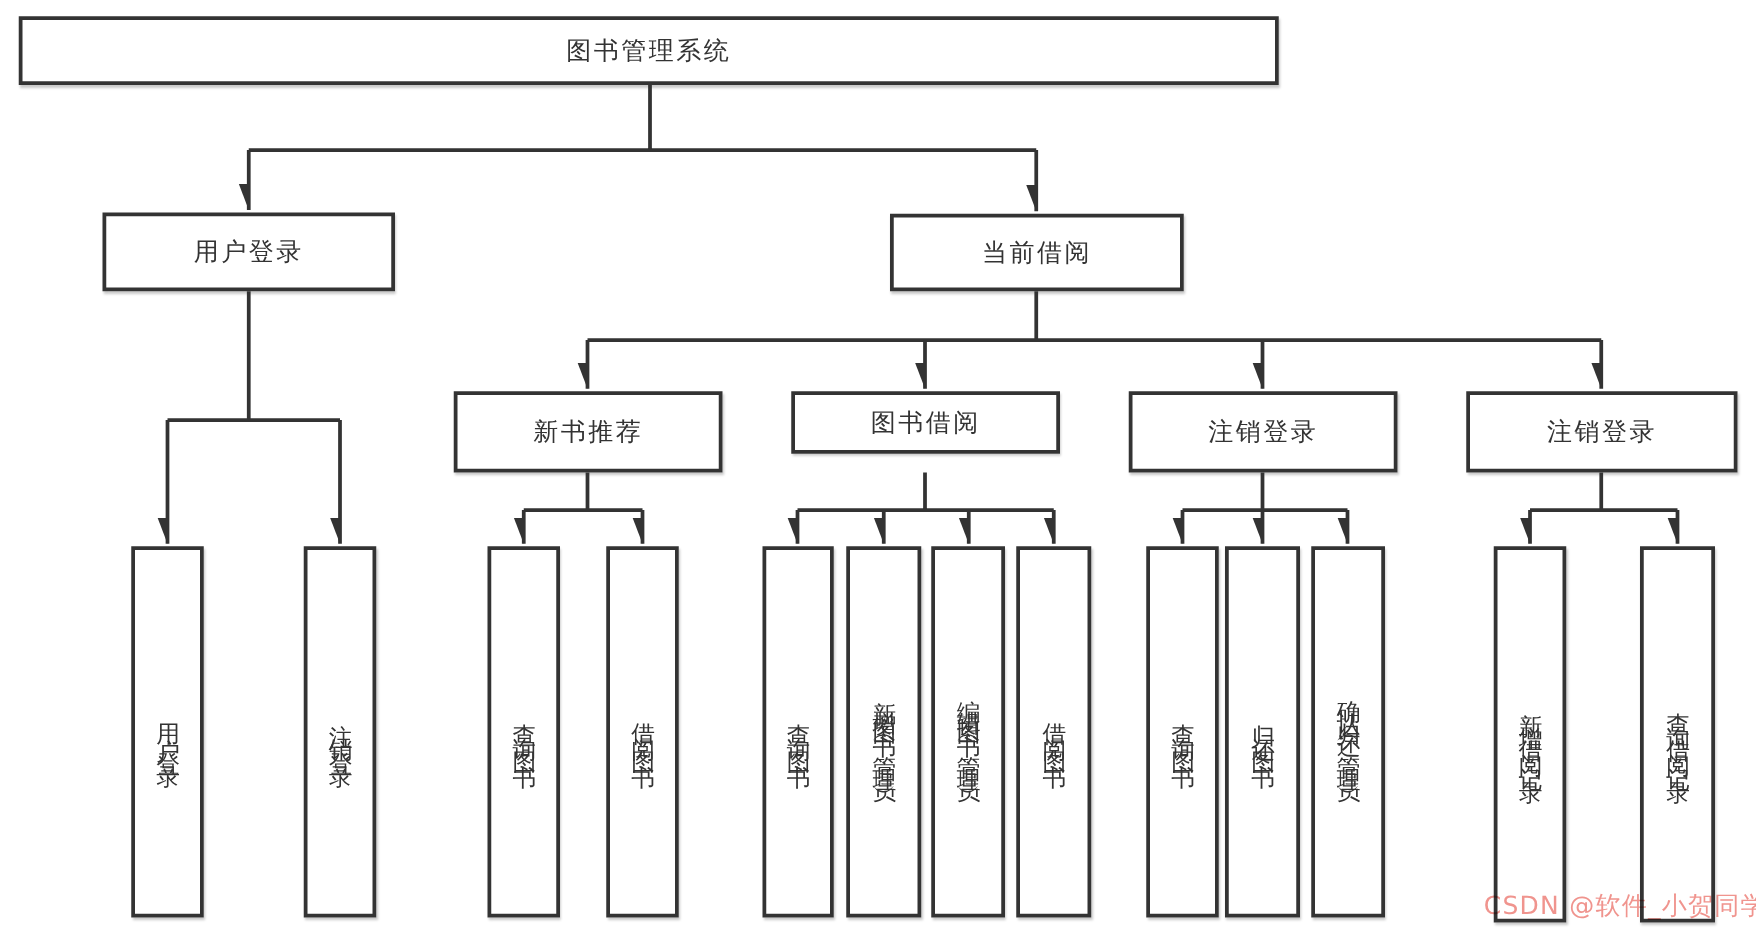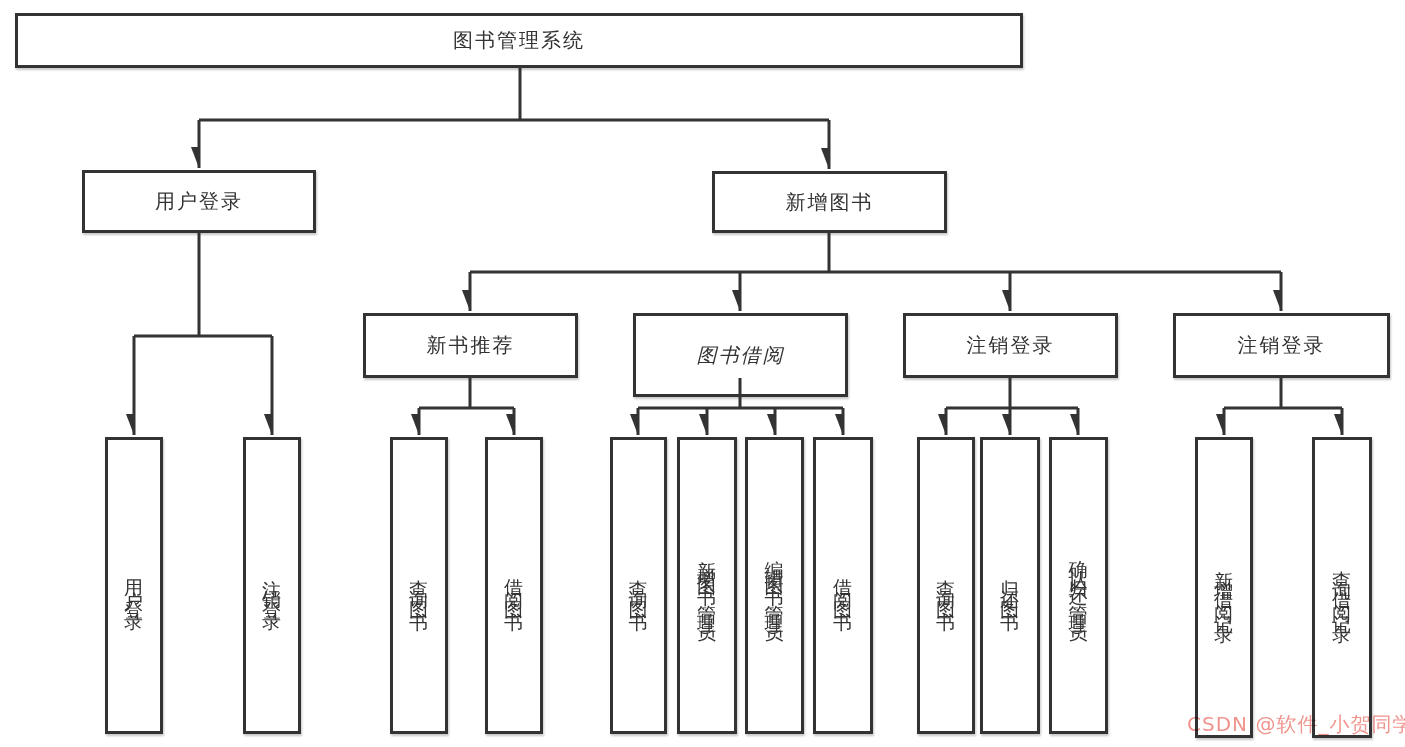--- a/index.html
+++ b/index.html
@@ -66,27 +66,27 @@
 <div class="canvas">
 
   <div class="node" style="left:15px; top:13px; width:1008px; height:55px;">
     <span class="h-label">图书管理系统</span>
   </div>
 
   <div class="node" style="left:82px; top:170px; width:234px; height:63px;">
     <span class="h-label">用户登录</span>
   </div>
   <div class="node" style="left:712px; top:171px; width:235px; height:62px;">
-    <span class="h-label">新增图书</span>
+    <span class="h-label">当前借阅</span>
   </div>
 
   <div class="node" style="left:363px; top:313px; width:215px; height:65px;font-family:Liberation Mono, monospace;">
     <span class="h-label">新书推荐</span>
   </div>
-  <div class="node" style="left:633px; top:313px; width:215px; height:84px;font-style:italic;">
+  <div class="node" style="left:633px; top:313px; width:215px; height:50px;">
     <span class="h-label">图书借阅</span>
   </div>
   <div class="node" style="left:903px; top:313px; width:215px; height:65px;">
     <span class="h-label">注销登录</span>
   </div>
   <div class="node" style="left:1173px; top:313px; width:217px; height:65px;">
     <span class="h-label">注销登录</span>
   </div>
 
   <div class="node" style="left:105px; top:437px; width:58px; height:297px;">

